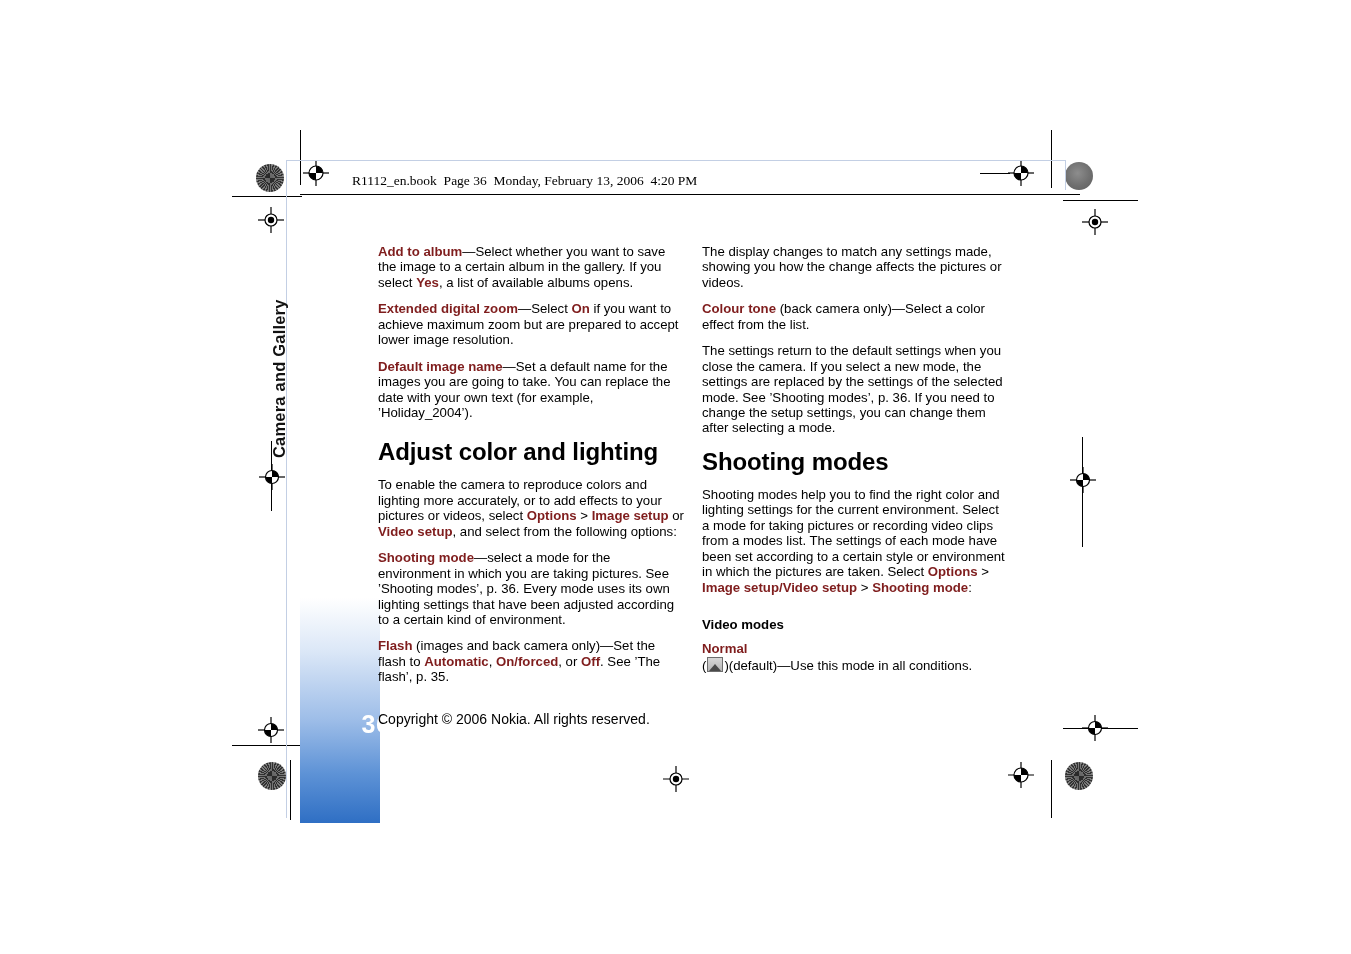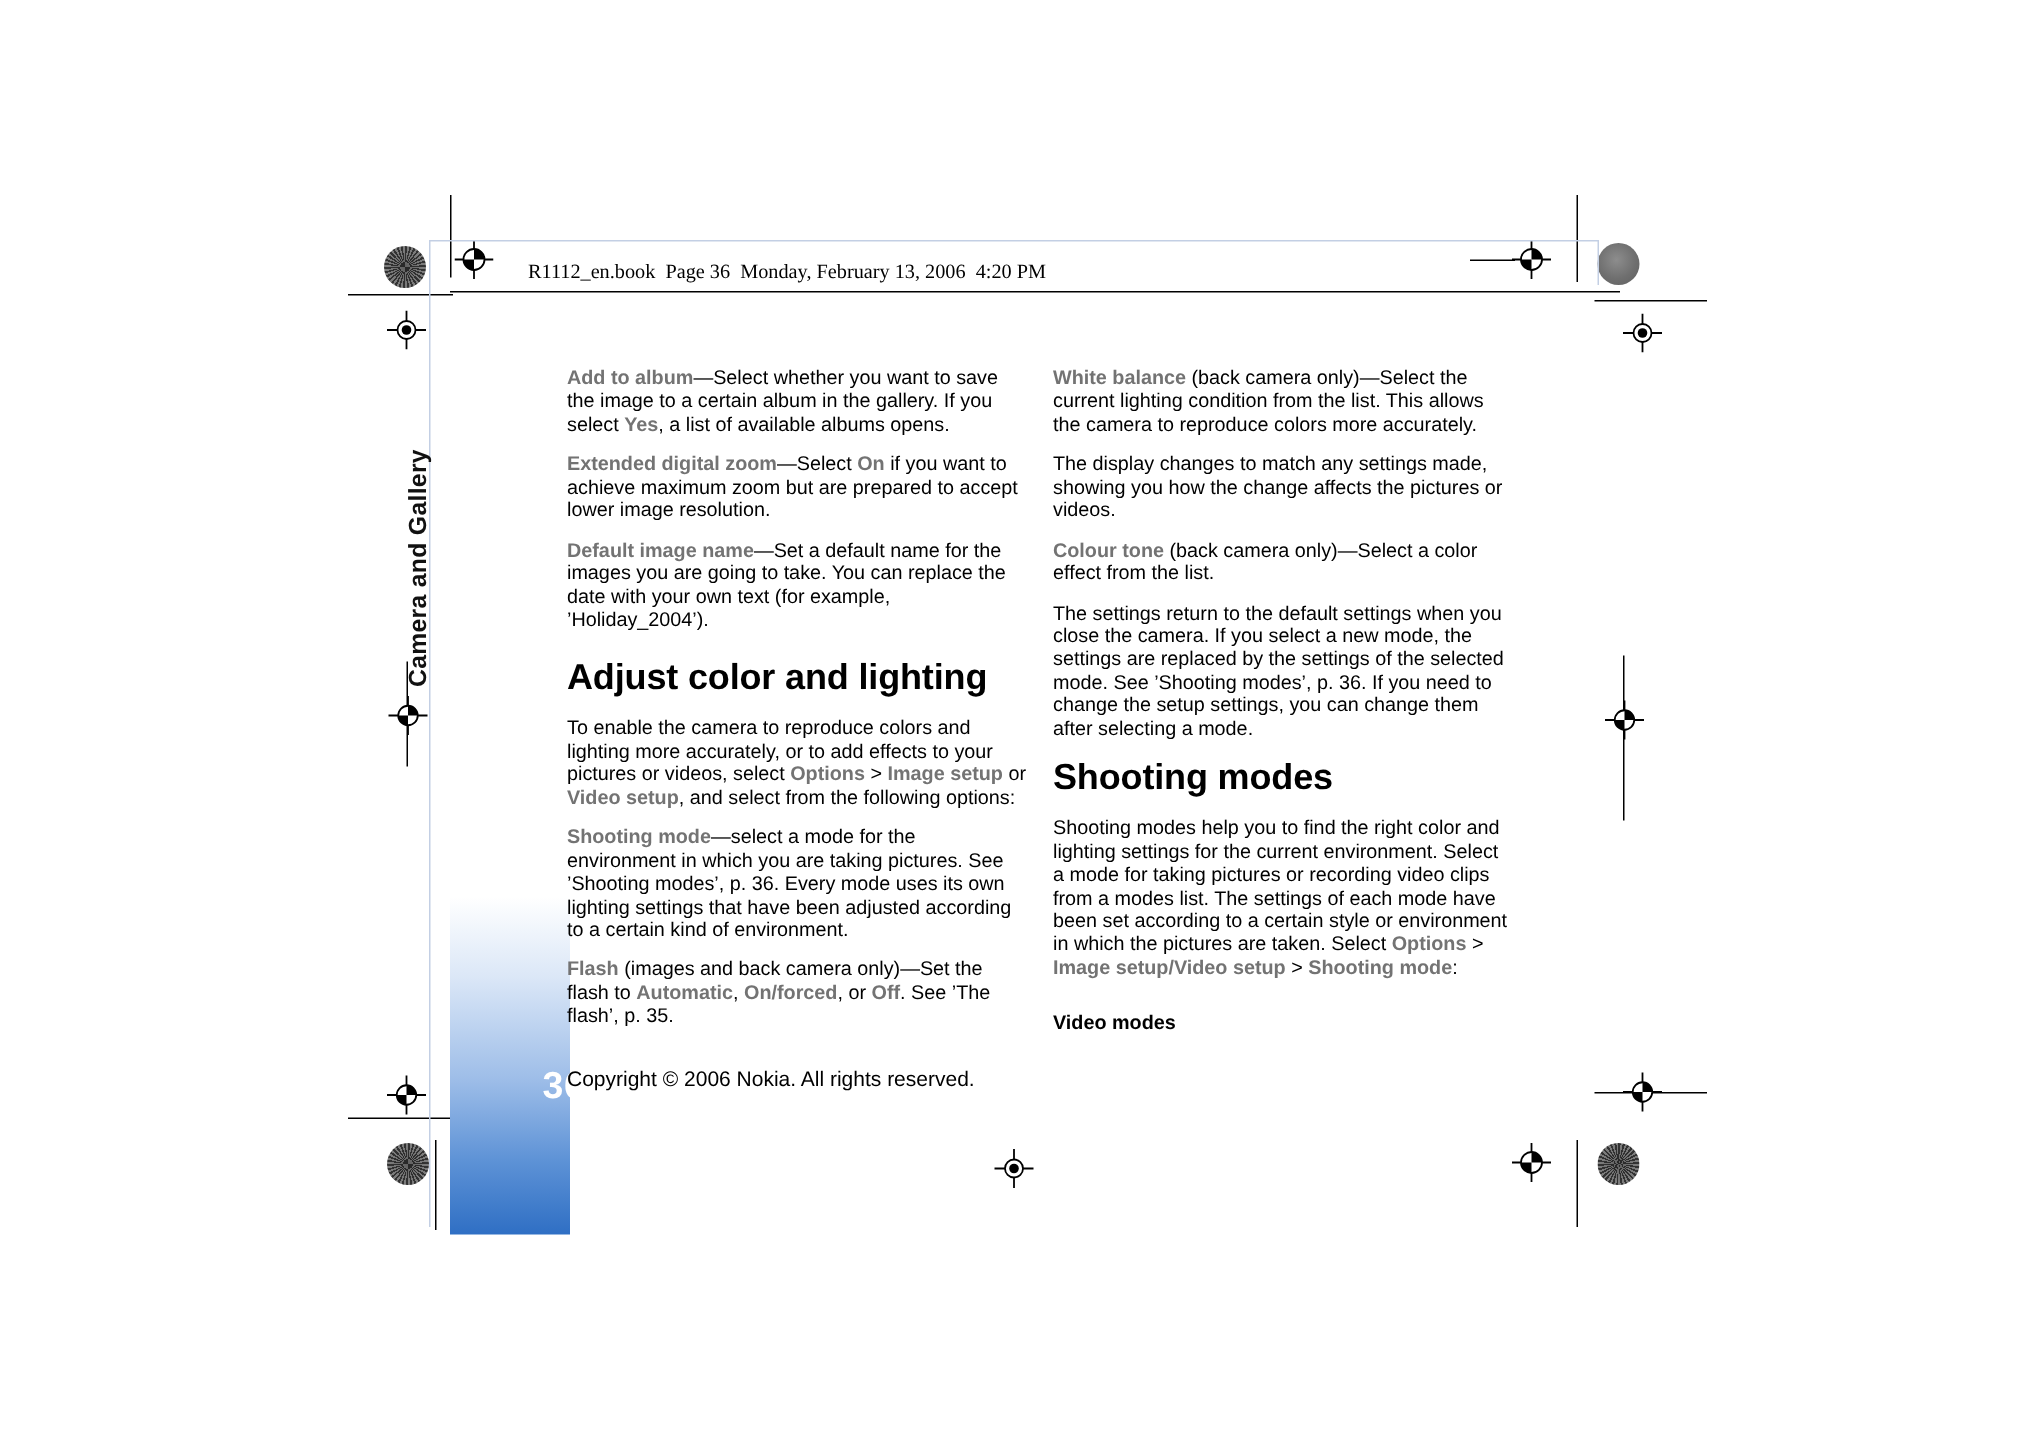--- a/index.html
+++ b/index.html
@@ -121,21 +121,21 @@
     letter-spacing: -0.1px;
     color: #000;
   }
   h2.tight { margin-top: 12px; }
   h3 {
     font-size: 13.2px;
     font-weight: bold;
     margin: 22px 0 9px 0;
     color: #000;
   }
-  .lk { color: #737373; font-weight: bold; }
+  .lk { color: #7f1d1d; font-weight: bold; }
 
   .copyright {
     position: absolute;
     left: 78px; top: 553px;
     font-size: 14px;
     color: #000;
   }
 
   
   .mode-icon {
@@ -322,23 +322,20 @@
       <span class="lk">Shooting mode</span><span>—select a mode for the environment in which you are taking pictures. See ’Shooting modes’, p. 36. Every mode uses its own lighting settings that have been adjusted according to a certain kind of environment.</span>
     </p>
 
     <p>
       <span class="lk">Flash</span><span> (images and back camera only)—Set the flash to </span><span class="lk">Automatic</span><span>, </span><span class="lk">On/forced</span><span>, or </span><span class="lk">Off</span><span>. See ’The flash’, p. 35.</span>
     </p>
   </div>
 
   <div class="col right">
 
-    <p>
-      <span class="lk">White balance</span><span> (back camera only)—Select the current lighting condition from the list. This allows the camera to reproduce colors more accurately.</span>
-    </p>
 
     <p>
       <span>The display changes to match any settings made, showing you how the change affects the pictures or videos.</span>
     </p>
 
     <p>
       <span class="lk">Colour tone</span><span> (back camera only)—Select a color effect from the list.</span>
     </p>
 
     <p>
@@ -346,16 +343,19 @@
     </p>
 
     <h2 class="tight">Shooting modes</h2>
 
     <p>
       <span>Shooting modes help you to find the right color and lighting settings for the current environment. Select a mode for taking pictures or recording video clips from a modes list. The settings of each mode have been set according to a certain style or environment in which the pictures are taken. Select </span><span class="lk">Options</span><span> &gt; </span><span class="lk">Image setup</span><span class="lk">/</span><span class="lk">Video setup</span><span> &gt; </span><span class="lk">Shooting mode</span><span>:</span>
     </p>
 
     <h3>Video modes</h3>
 
+    <p>
+      <span class="lk">Normal</span><span class="nowrap"><span> (</span><span class="mode-icon"></span><span>)(default)—Use this mode in all conditions.</span></span>
+    </p>
   </div>
 
   <div class="copyright">Copyright © 2006 Nokia. All rights reserved.</div>
 </div>
 
 </body></html>

